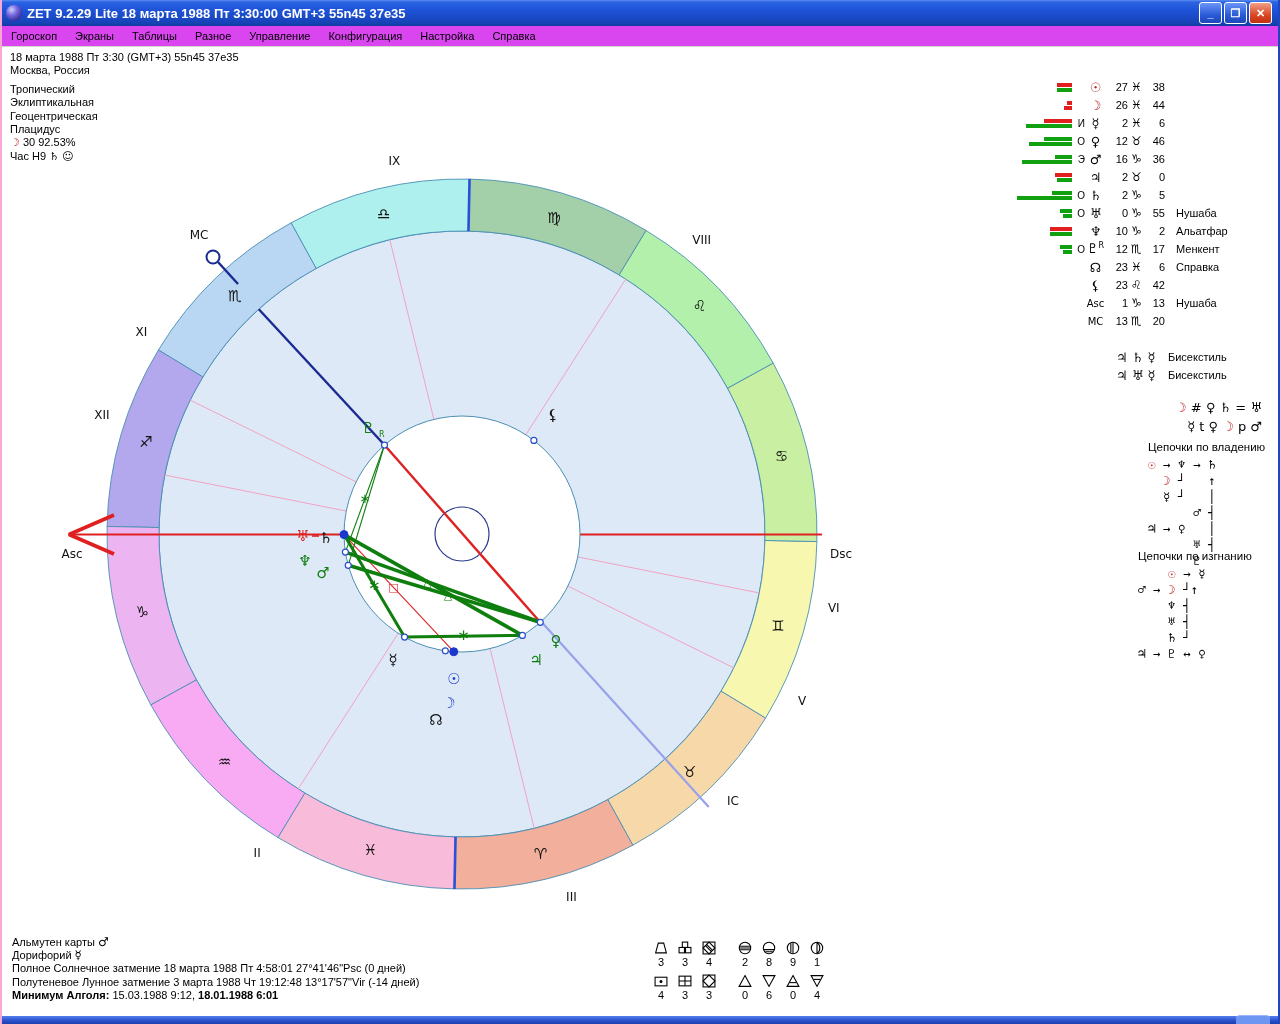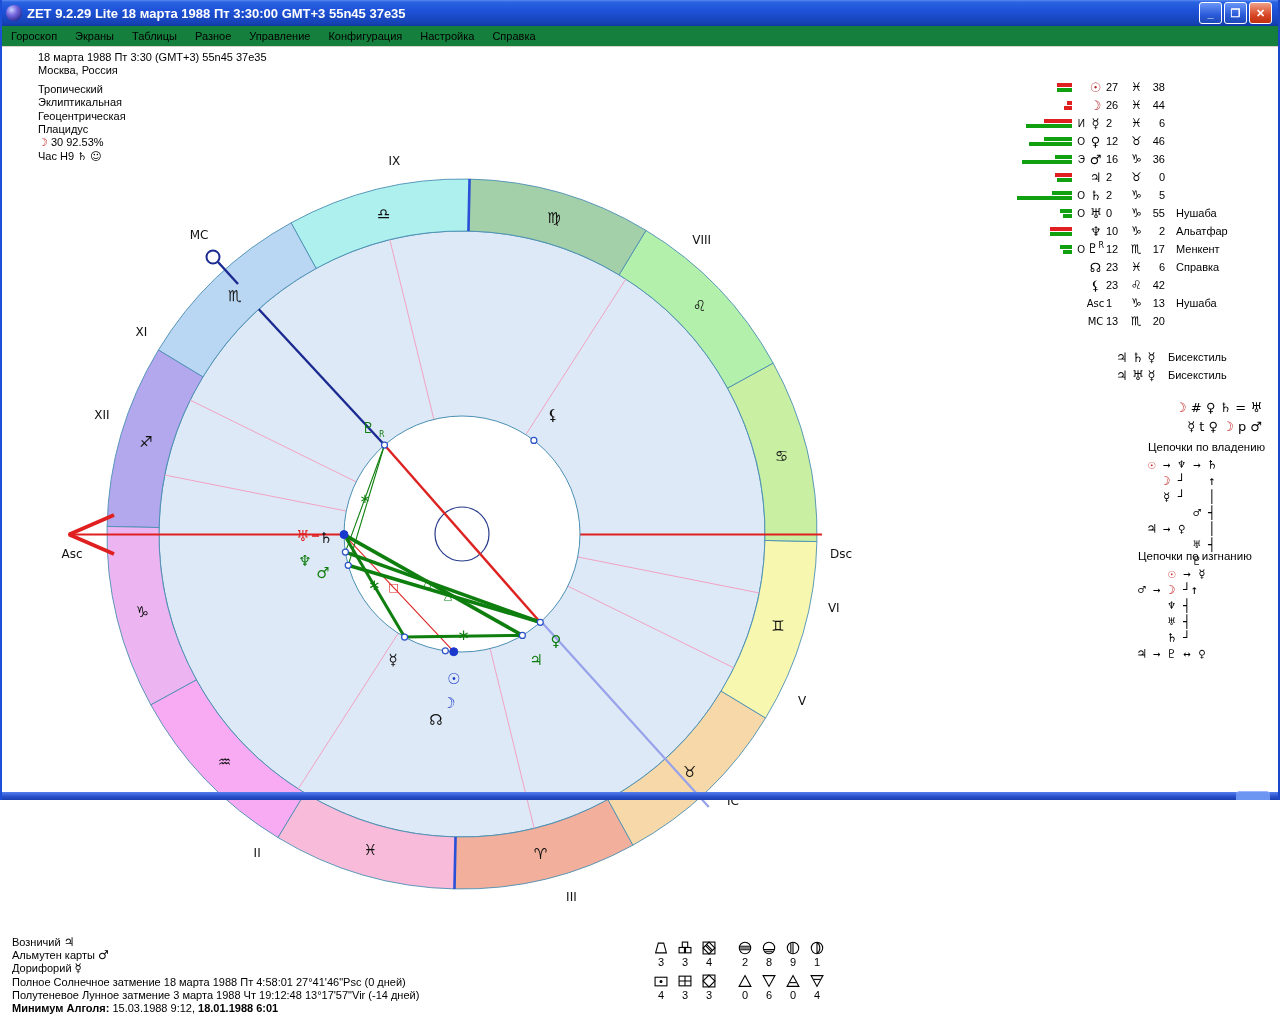--- a/index.html
+++ b/index.html
@@ -1,48 +1,48 @@
 <!DOCTYPE html>
 <html><head>
 <meta charset="utf-8">
 <style>
   html,body{margin:0;padding:0;background:#fff;width:1280px;height:1024px;overflow:hidden;
     font-family:"Liberation Sans",sans-serif;}
   .abs{position:absolute;}
-  #window{position:relative;width:1280px;height:800px;background:#fff;
-    border-left:2px solid #1d4ed8;border-right:2px solid #1c46c8;box-sizing:border-box;}
+  #window{position:relative;width:1280px;height:1024px;background:#fff;
+    border-left:2px solid #f9a8d4;border-right:2px solid #1c46c8;box-sizing:border-box;}
   
   #titlebar{position:absolute;left:0;top:0;width:100%;height:26px;
     background:linear-gradient(#5a8af4 0%,#2a63e0 8%,#1e52d8 40%,#1542b4 90%,#1038a0 100%);
     display:flex;align-items:center;color:#fff;font-weight:bold;font-size:13px;}
   #app-icon{width:16px;height:16px;margin:0 5px 0 4px;border-radius:50%;
     background:radial-gradient(circle at 35% 30%,#c8d4ff 0%,#7a6ae0 35%,#2a2a90 80%);}
   .winbtns{margin-left:auto;display:flex;gap:2px;margin-right:6px;}
   .wbtn{width:21px;height:20px;border-radius:3px;color:#fff;font-size:11px;font-weight:bold;
     display:flex;align-items:center;justify-content:center;border:1px solid #fff;
     background:linear-gradient(#6a96f8,#2a5ad8 60%,#1e48b8);}
   .wbtn.close{background:linear-gradient(#f0a088,#d84826 60%,#c03010);}
   
-  #menubar{position:absolute;left:0;top:26px;width:100%;height:20px;background:#15803d;
+  #menubar{position:absolute;left:0;top:26px;width:100%;height:20px;background:#d946ef;
     border-bottom:1px solid #d8d4c8;display:flex;align-items:center;font-size:11px;}
   .menu-item{padding:3px 9px;cursor:default;}
   
-  #info{left:8px;top:51px;font-size:11px;line-height:13.4px;color:#000;margin-left:28px;}
+  #info{left:8px;top:51px;font-size:11px;line-height:13.4px;color:#000;}
   #info .gap{height:5px;}
   .g{font-family:"DejaVu Sans",sans-serif;}
   .red{color:#c22222;}
   
   #planet-table{left:1022px;top:78px;width:252px;}
   .prow{display:flex;align-items:center;height:18px;font-size:11px;}
   .bars{width:48px;display:flex;flex-direction:column;align-items:flex-end;gap:1px;}
   .bars div{height:4px;}
   .dg{width:13px;text-align:right;font-size:10px;}
   .pg{width:21px;text-align:center;font-size:13px;}
   .pg.sm{font-size:10px;font-style:normal;}
-  .deg{width:22px;text-align:left;}
+  .deg{width:22px;text-align:right;}
   .sg{width:17px;text-align:center;font-size:12px;}
   .mn{width:20px;text-align:right;}
   .star{margin-left:11px;}
   sup.r{font-size:8px;}
   
   #configs{left:1114px;top:348px;font-size:11px;}
   .cfgrow{display:flex;height:18px;align-items:center;}
   .cfgrow .g{font-size:13px;width:52px;}
   #notes{left:1100px;top:398px;width:160px;text-align:right;font-size:13px;line-height:19px;}
   
@@ -387,21 +387,20 @@
   <div id="chains-ex" class="abs chains">
       <div class="title">Цепочки по изгнанию</div>
       <pre><span>    </span><span class="red">☉</span><span> → ☿</span></pre>
       <pre><span>♂ → </span><span class="red">☽</span><span> ┘↑</span></pre>
       <pre><span>    ♆ ┤</span></pre>
       <pre><span>    ♅ ┤</span></pre>
       <pre><span>    ♄ ┘</span></pre>
       <pre><span>♃ → ♇ ↔ ♀</span></pre>
     </div>
   <div id="bottom-left" class="abs">
-      <div>Возничий   <span class="lg g">♃</span></div>
       <div>Альмутен карты   <span class="lg g">♂</span></div>
       <div>Дорифорий   <span class="lg g">☿</span></div>
       <div>Полное Солнечное затмение 18 марта 1988 Пт  4:58:01 27°41'46"Psc (0 дней)</div>
       <div>Полутеневое Лунное затмение 3 марта 1988 Чт 19:12:48 13°17'57"Vir (-14 дней)</div>
       <div><b>Минимум Алголя:</b> 15.03.1988  9:12,  <b>18.01.1988  6:01</b></div>
     </div>
   <div id="stats-left" class="abs stats">
       <div class="stat-col">
         <svg width="14" height="14" viewBox="0 0 13 13">
           <g fill="none" stroke="#000" stroke-width="1">

